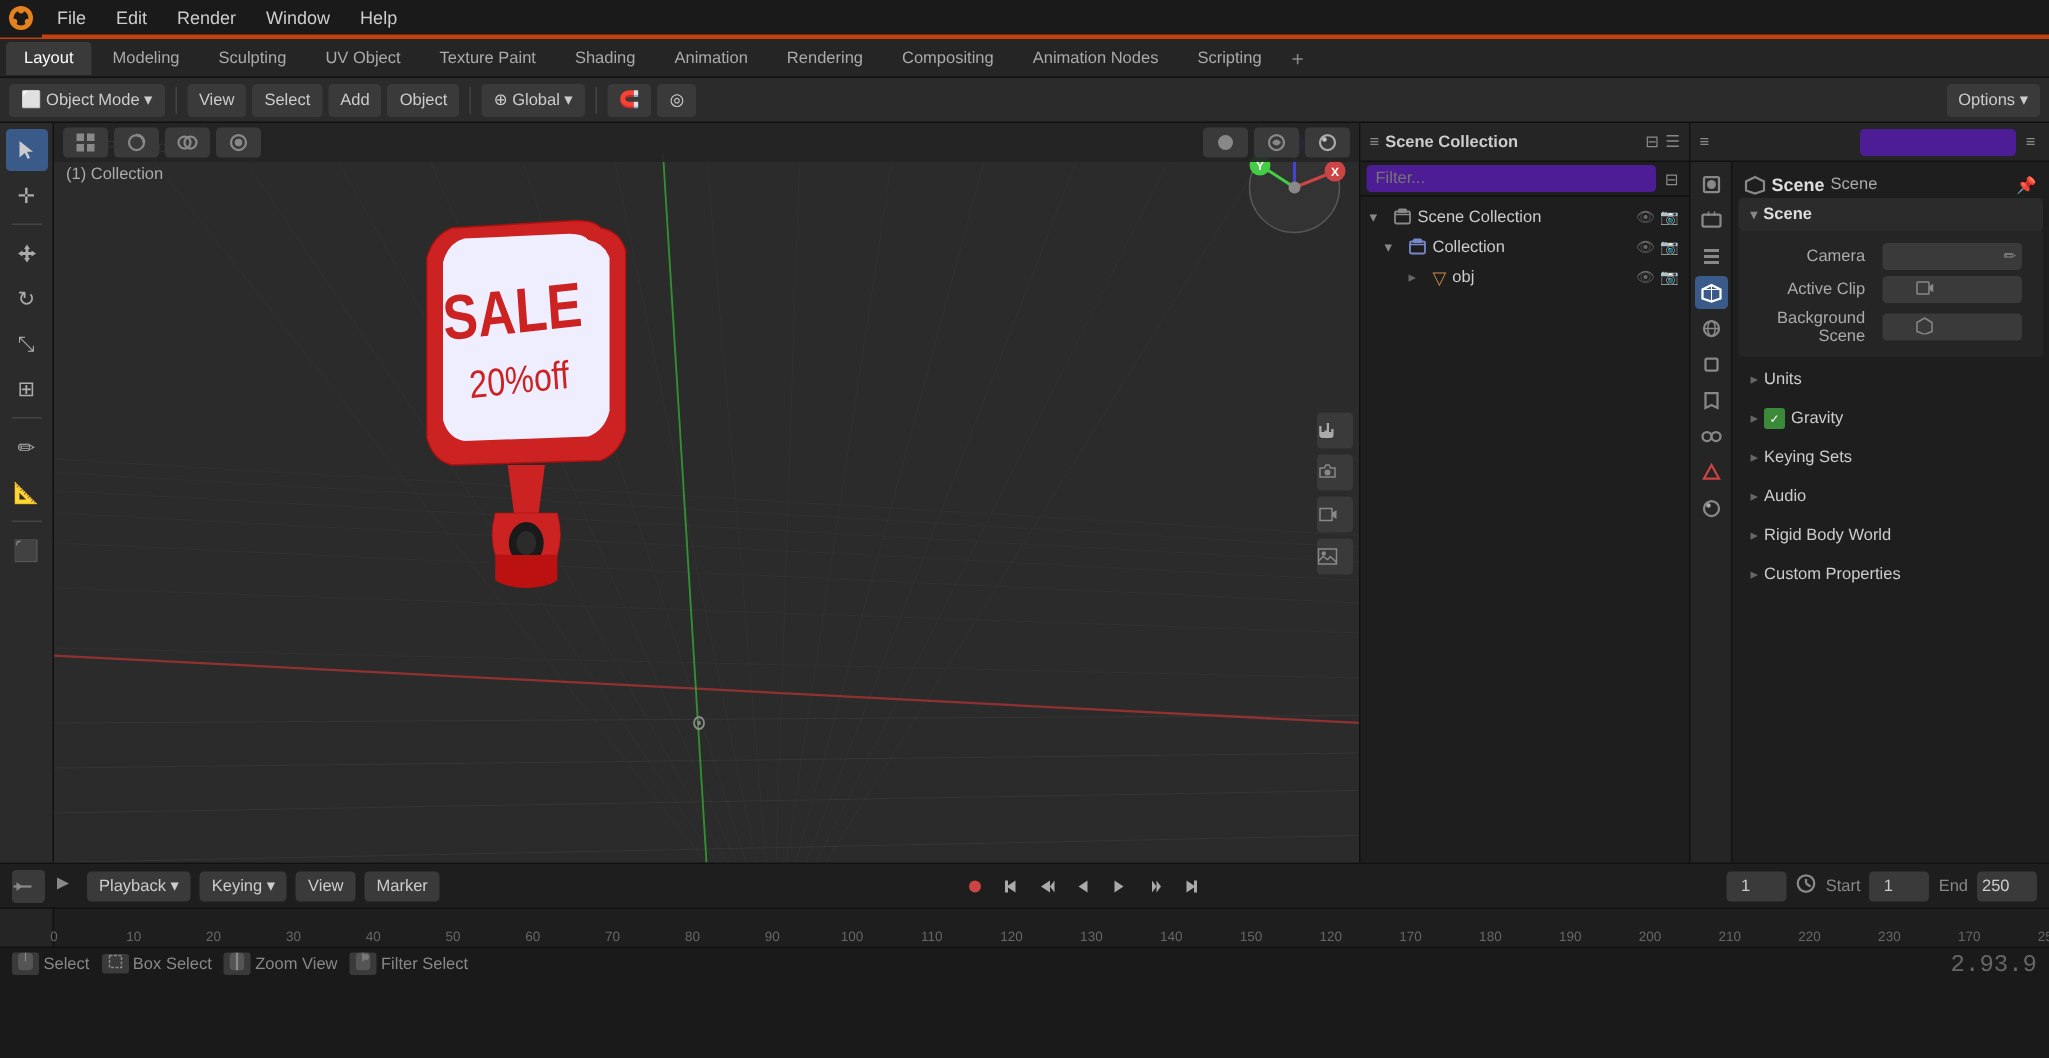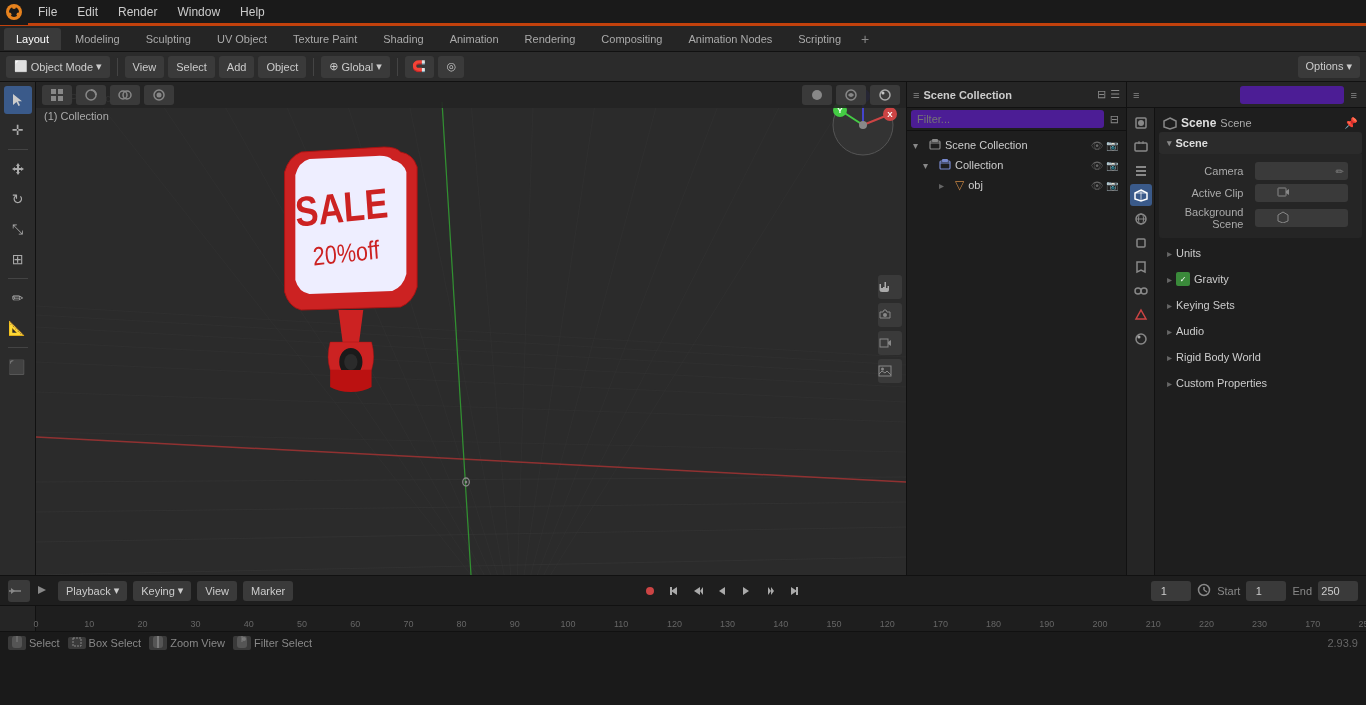--- a/index.html
+++ b/index.html
@@ -1150,14 +1150,14 @@
     <span class="status-key">
       <svg width="10" height="12" viewBox="0 0 10 12">
           <rect x="0" y="0" width="10" height="12" rx="3" fill="#555"></rect>
           <line x1="5" y1="0" x2="5" y2="6" stroke="#888" stroke-width="0.8"></line>
           <circle cx="7" cy="3" r="2" fill="#888" opacity="0.7"></circle>
         </svg>
     </span>
     <span>Filter Select</span>
   </div>
   <div style="flex:1;"></div>
-  <span style="font-size:11px; color:#666;">2.93.9</span>
+  <span style="font-size:16px; color:#666;font-family:Liberation Mono, monospace;">2.93.9</span>
 </div>
 
 </body></html>

